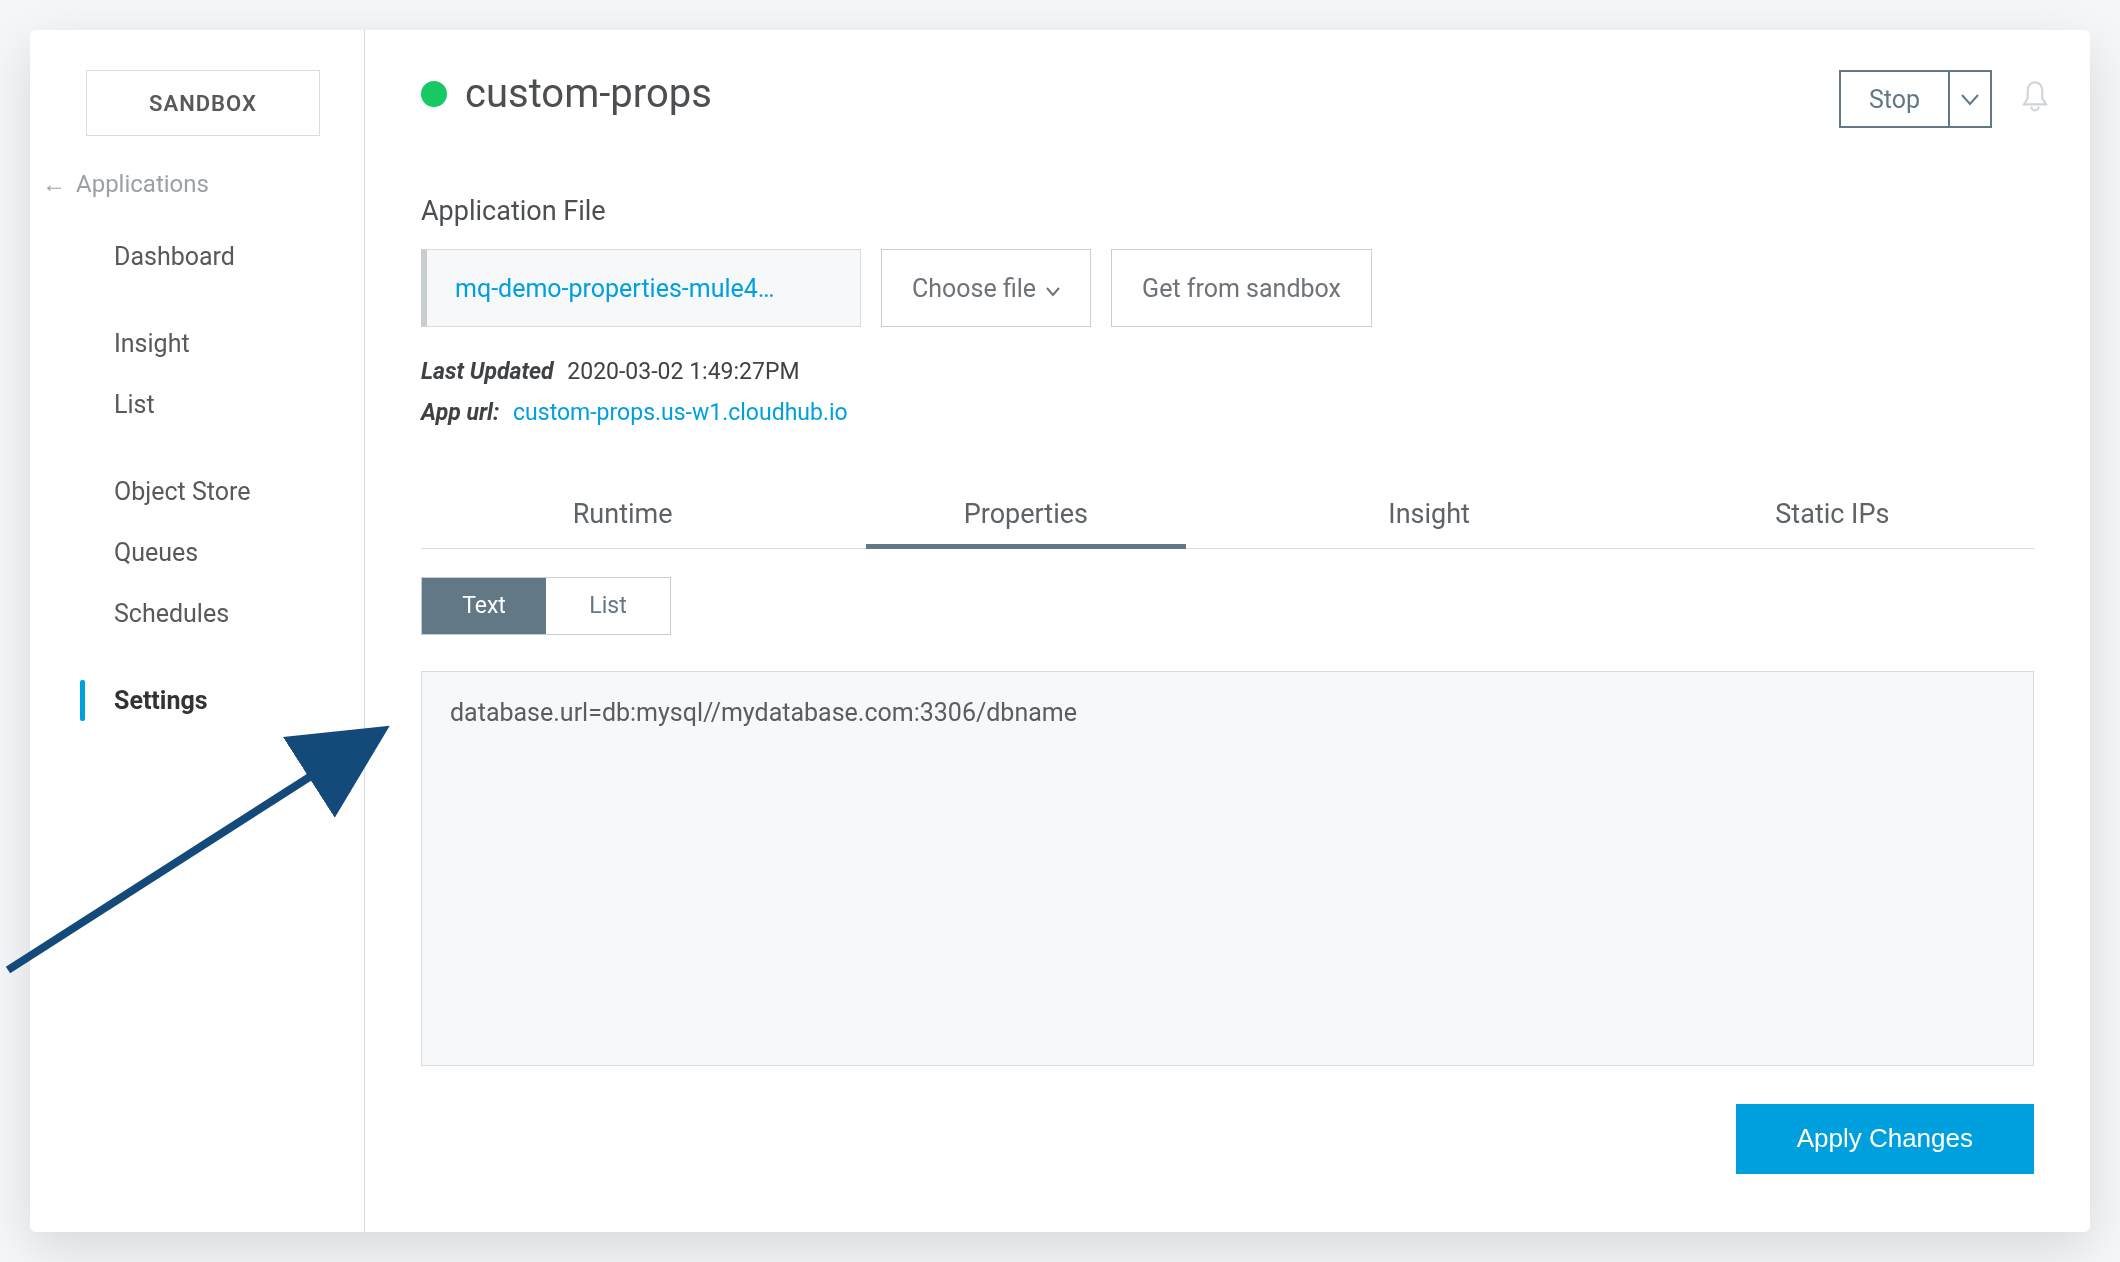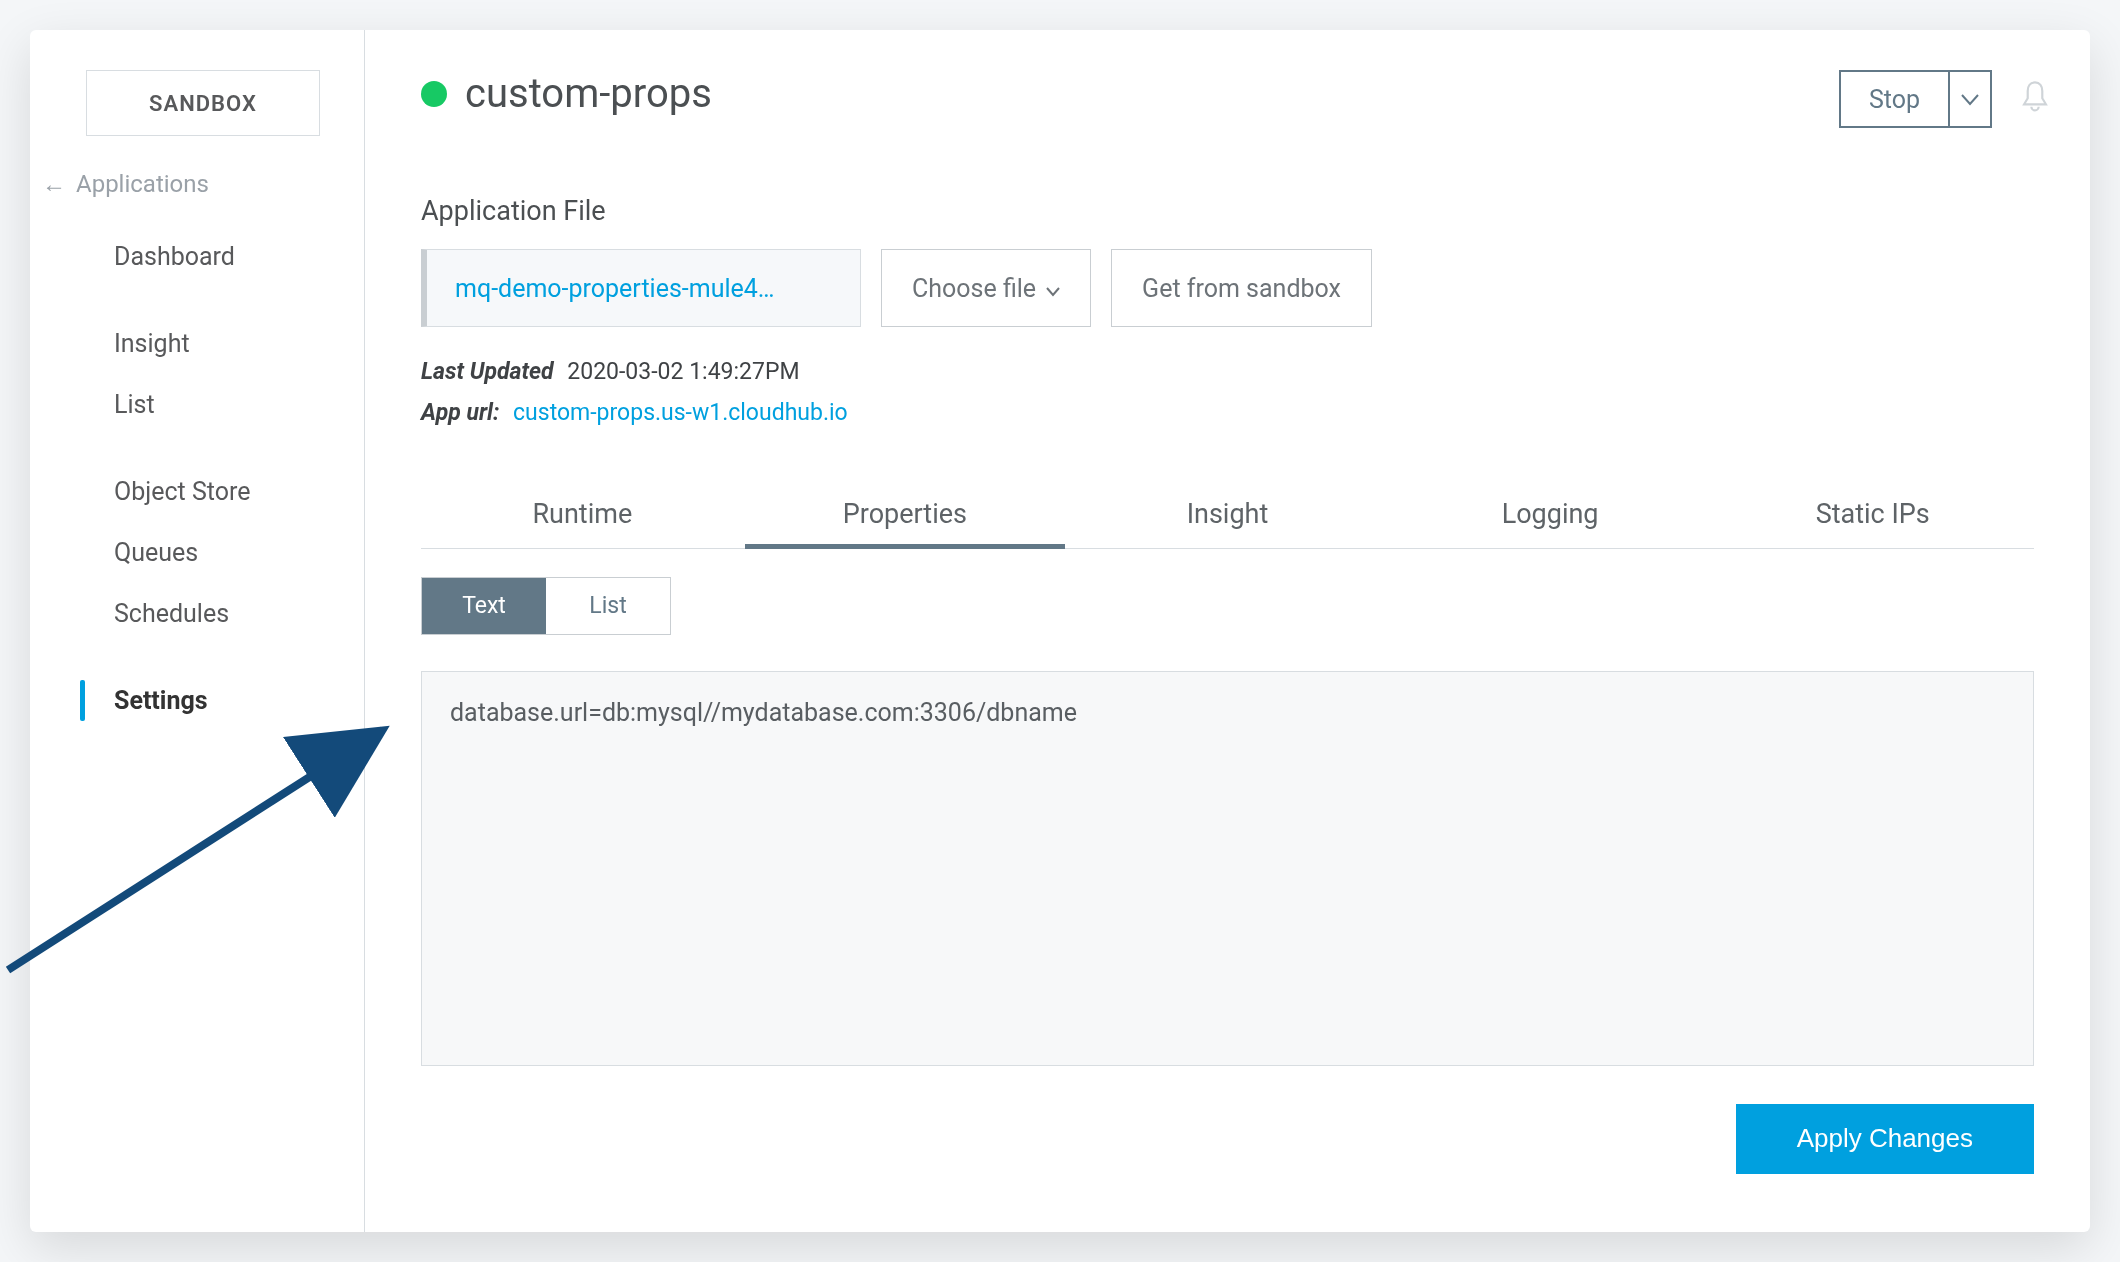--- a/index.html
+++ b/index.html
@@ -411,23 +411,20 @@
         <div class="tab">
           <span>Runtime</span>
         </div>
         <div class="tab active">
           <span>Properties</span>
         </div>
         <div class="tab">
           <span>Insight</span>
         </div>
         <div class="tab">
-          <span>Logging</span>
-        </div>
-        <div class="tab">
           <span>Static IPs</span>
         </div>
       </div>
 
       <div class="view-toggle">
         <div class="toggle">
           <div class="toggle-opt active">
             <span>Text</span>
           </div>
           <div class="toggle-opt inactive">

